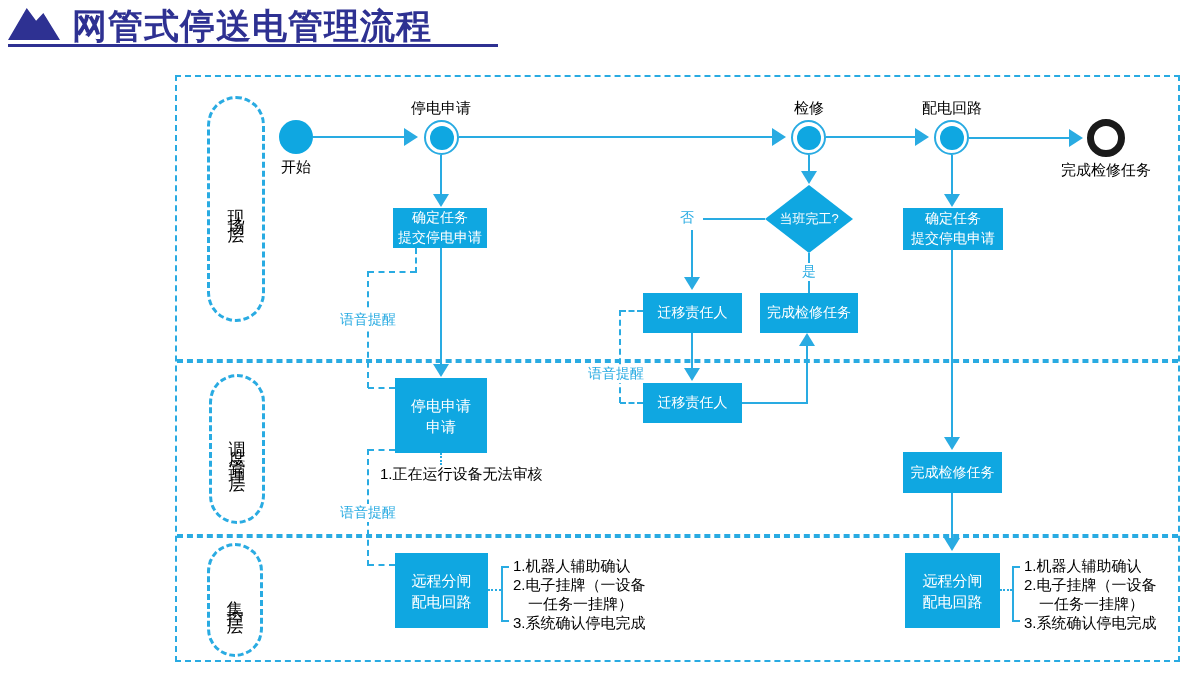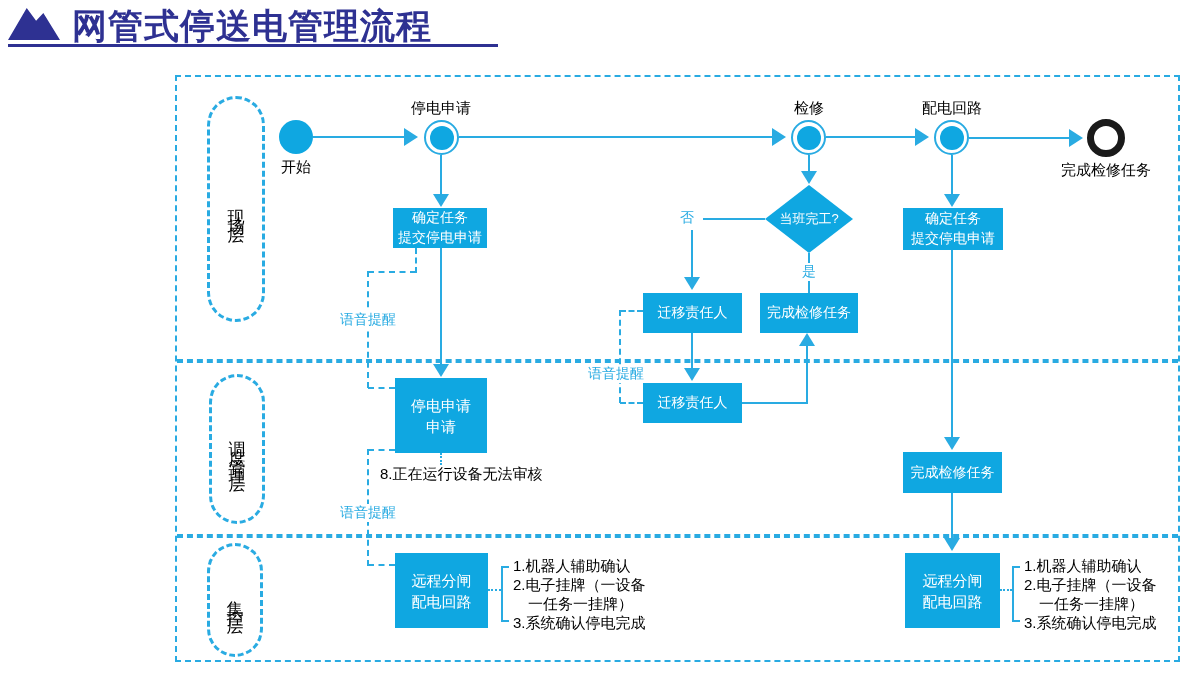--- a/index.html
+++ b/index.html
@@ -111,21 +111,21 @@
 <div class="abs task" style="left:395px;top:378px;width:92px;height:75px;font-size:15px;">停电申请
 申请</div>
 
 <div class="abs dash-v" style="left:415px;top:248px;height:25px;"></div>
 <div class="abs dash-h" style="left:368px;top:271px;width:48px;"></div>
 <div class="abs dash-v" style="left:367px;top:271px;height:117px;"></div>
 <div class="abs dash-h" style="left:368px;top:387px;width:27px;"></div>
 <div class="abs cyan-label" style="left:338px;top:311px;">语音提醒</div>
 
 <div class="abs dot-v" style="left:440px;top:453px;height:12px;"></div>
-<div class="abs note" style="left:380px;top:464px;width:180px;">8.正在运行设备无法审核</div>
+<div class="abs note" style="left:380px;top:464px;width:180px;">1.正在运行设备无法审核</div>
 
 <div class="abs dash-h" style="left:368px;top:449px;width:27px;"></div>
 <div class="abs dash-v" style="left:367px;top:449px;height:117px;"></div>
 <div class="abs dash-h" style="left:368px;top:564px;width:27px;"></div>
 <div class="abs cyan-label" style="left:338px;top:504px;">语音提醒</div>
 
 <div class="abs task" style="left:395px;top:553px;width:93px;height:75px;font-size:15px;">远程分闸
 配电回路</div>
 <div class="abs dot-h" style="left:488px;top:589px;width:13px;"></div>
 <div class="abs bracket" style="left:501px;top:566px;height:56px;"></div>

